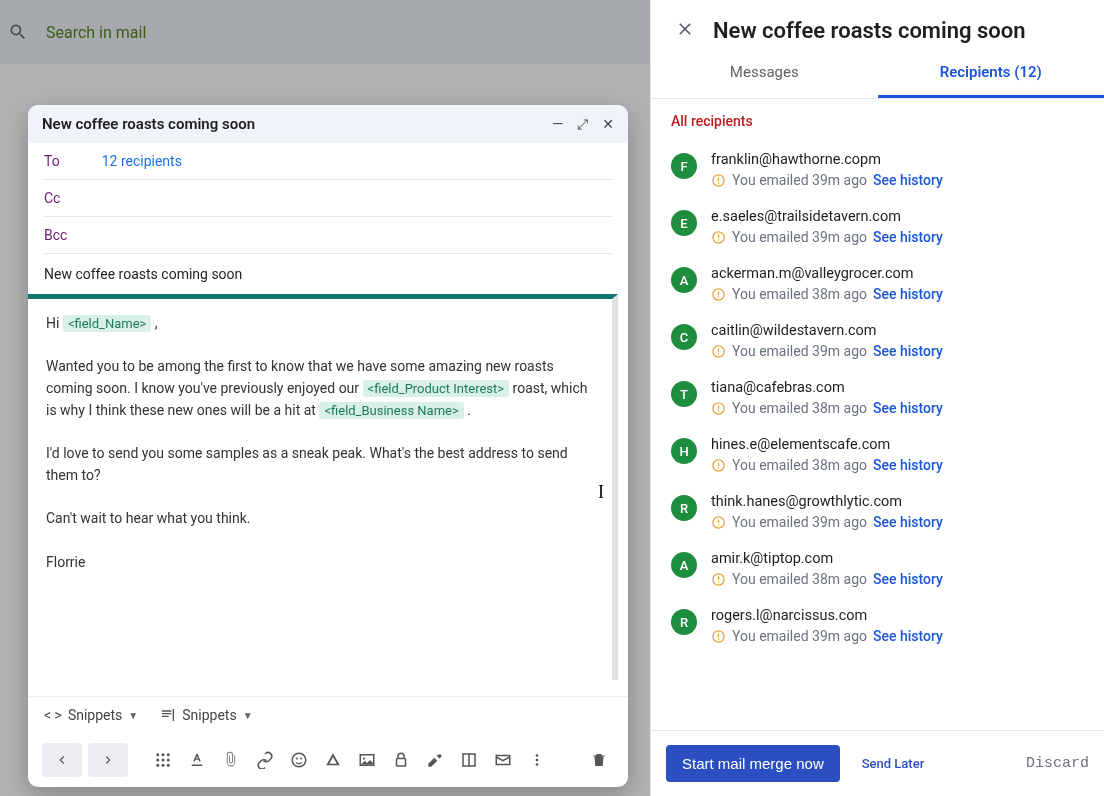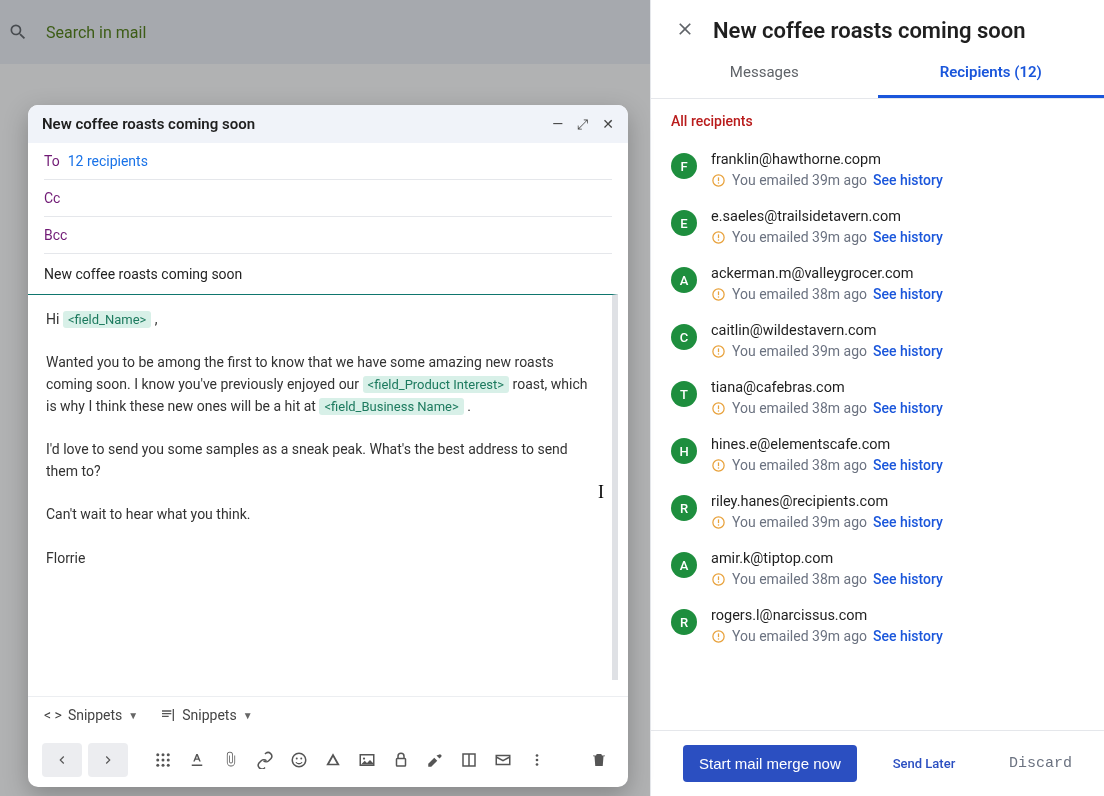--- a/index.html
+++ b/index.html
@@ -67,36 +67,36 @@
   .field-row {
     display: flex;
     align-items: center;
     gap: 8px;
     border-bottom: 1px solid #e5e7eb;
     padding: 10px 0;
     font-size: 14px;
     color: #5f6368;
   }
   .field-row .label { width: auto; color: #701a75;}
-  .field-row .link { color: #1a73e8; }
+  .field-row .link { color: #1a73e8; margin-left: 34px; }
 
   .subject-row {
     padding: 12px 16px;
     font-size: 14px;
     color: #1f1f1f;
   }
 
   .compose-body-wrap { position: relative; flex: 1; }
   .compose-body {
     padding: 14px 18px;
     font-size: 14px;
     line-height: 1.55;
     color: #333;
     height: 386px;
-    border-top: 1px solid #0f766e;
+    border-top: 5px solid #0f766e;
     border-right: 6px solid #dfe1e5;
     margin-right: 10px;
   }
   .merge-chip {
     background: #d8f0e8;
     color: #1c7a5e;
     padding: 1px 5px;
     border-radius: 3px;
     font-size: 13px;
   }
@@ -201,24 +201,24 @@
     margin-top: 2px;
   }
   .recip-info .email { font-size: 14.5px; color:#1f1f1f; margin-bottom: 4px;}
   .recip-sub { display:flex; align-items:center; gap:6px; font-size: 14px;}
   .warn-ico { width:15px; height:15px; }
   .recip-sub .txt { color:#6b7280; }
   .recip-sub .hist { color:#1a56db; font-weight:500; cursor:pointer;}
 
   .rp-footer {
     border-top: 1px solid #e5e7eb;
-    padding: 14px 32px;
-    display: flex;
-    align-items: center;
-    gap: 36px;
+    padding: 14px 15px;
+    display: flex;
+    align-items: center;
+    gap: 22px;
   }
   .btn-primary {
     background: #2b4fc1;
     color:#fff; font-weight:500;
     border:none; border-radius:4px;
     padding: 10px 16px; font-size:15px;
     cursor:pointer;
   }
   .btn-ghost { color:#2b4fc1; font-size:13px; font-weight:500; cursor:pointer;}
   .btn-muted { color:#6b7280; font-size:15px; cursor:pointer; margin-left:auto;font-family:Liberation Mono, monospace;}
@@ -496,21 +496,21 @@
                 <rect x="11" y="15" width="2" height="2" fill="#e8a13a"></rect>
               </svg>
         <span class="txt">You emailed 38m ago</span>
         <span class="hist">See history</span>
       </div>
     </div>
         </div>
         <div class="recip-row">
     <div class="avatar" style="background:#1e8e3e">R</div>
     <div class="recip-info">
-      <div class="email">riley.hanes@recipients.com</div>
+      <div class="email">think.hanes@growthlytic.com</div>
       <div class="recip-sub">
         <svg class="warn-ico" viewBox="0 0 24 24">
                 <circle cx="12" cy="12" r="9" fill="none" stroke="#e8a13a" stroke-width="2"></circle>
                 <rect x="11" y="7" width="2" height="6" fill="#e8a13a"></rect>
                 <rect x="11" y="15" width="2" height="2" fill="#e8a13a"></rect>
               </svg>
         <span class="txt">You emailed 39m ago</span>
         <span class="hist">See history</span>
       </div>
     </div>

